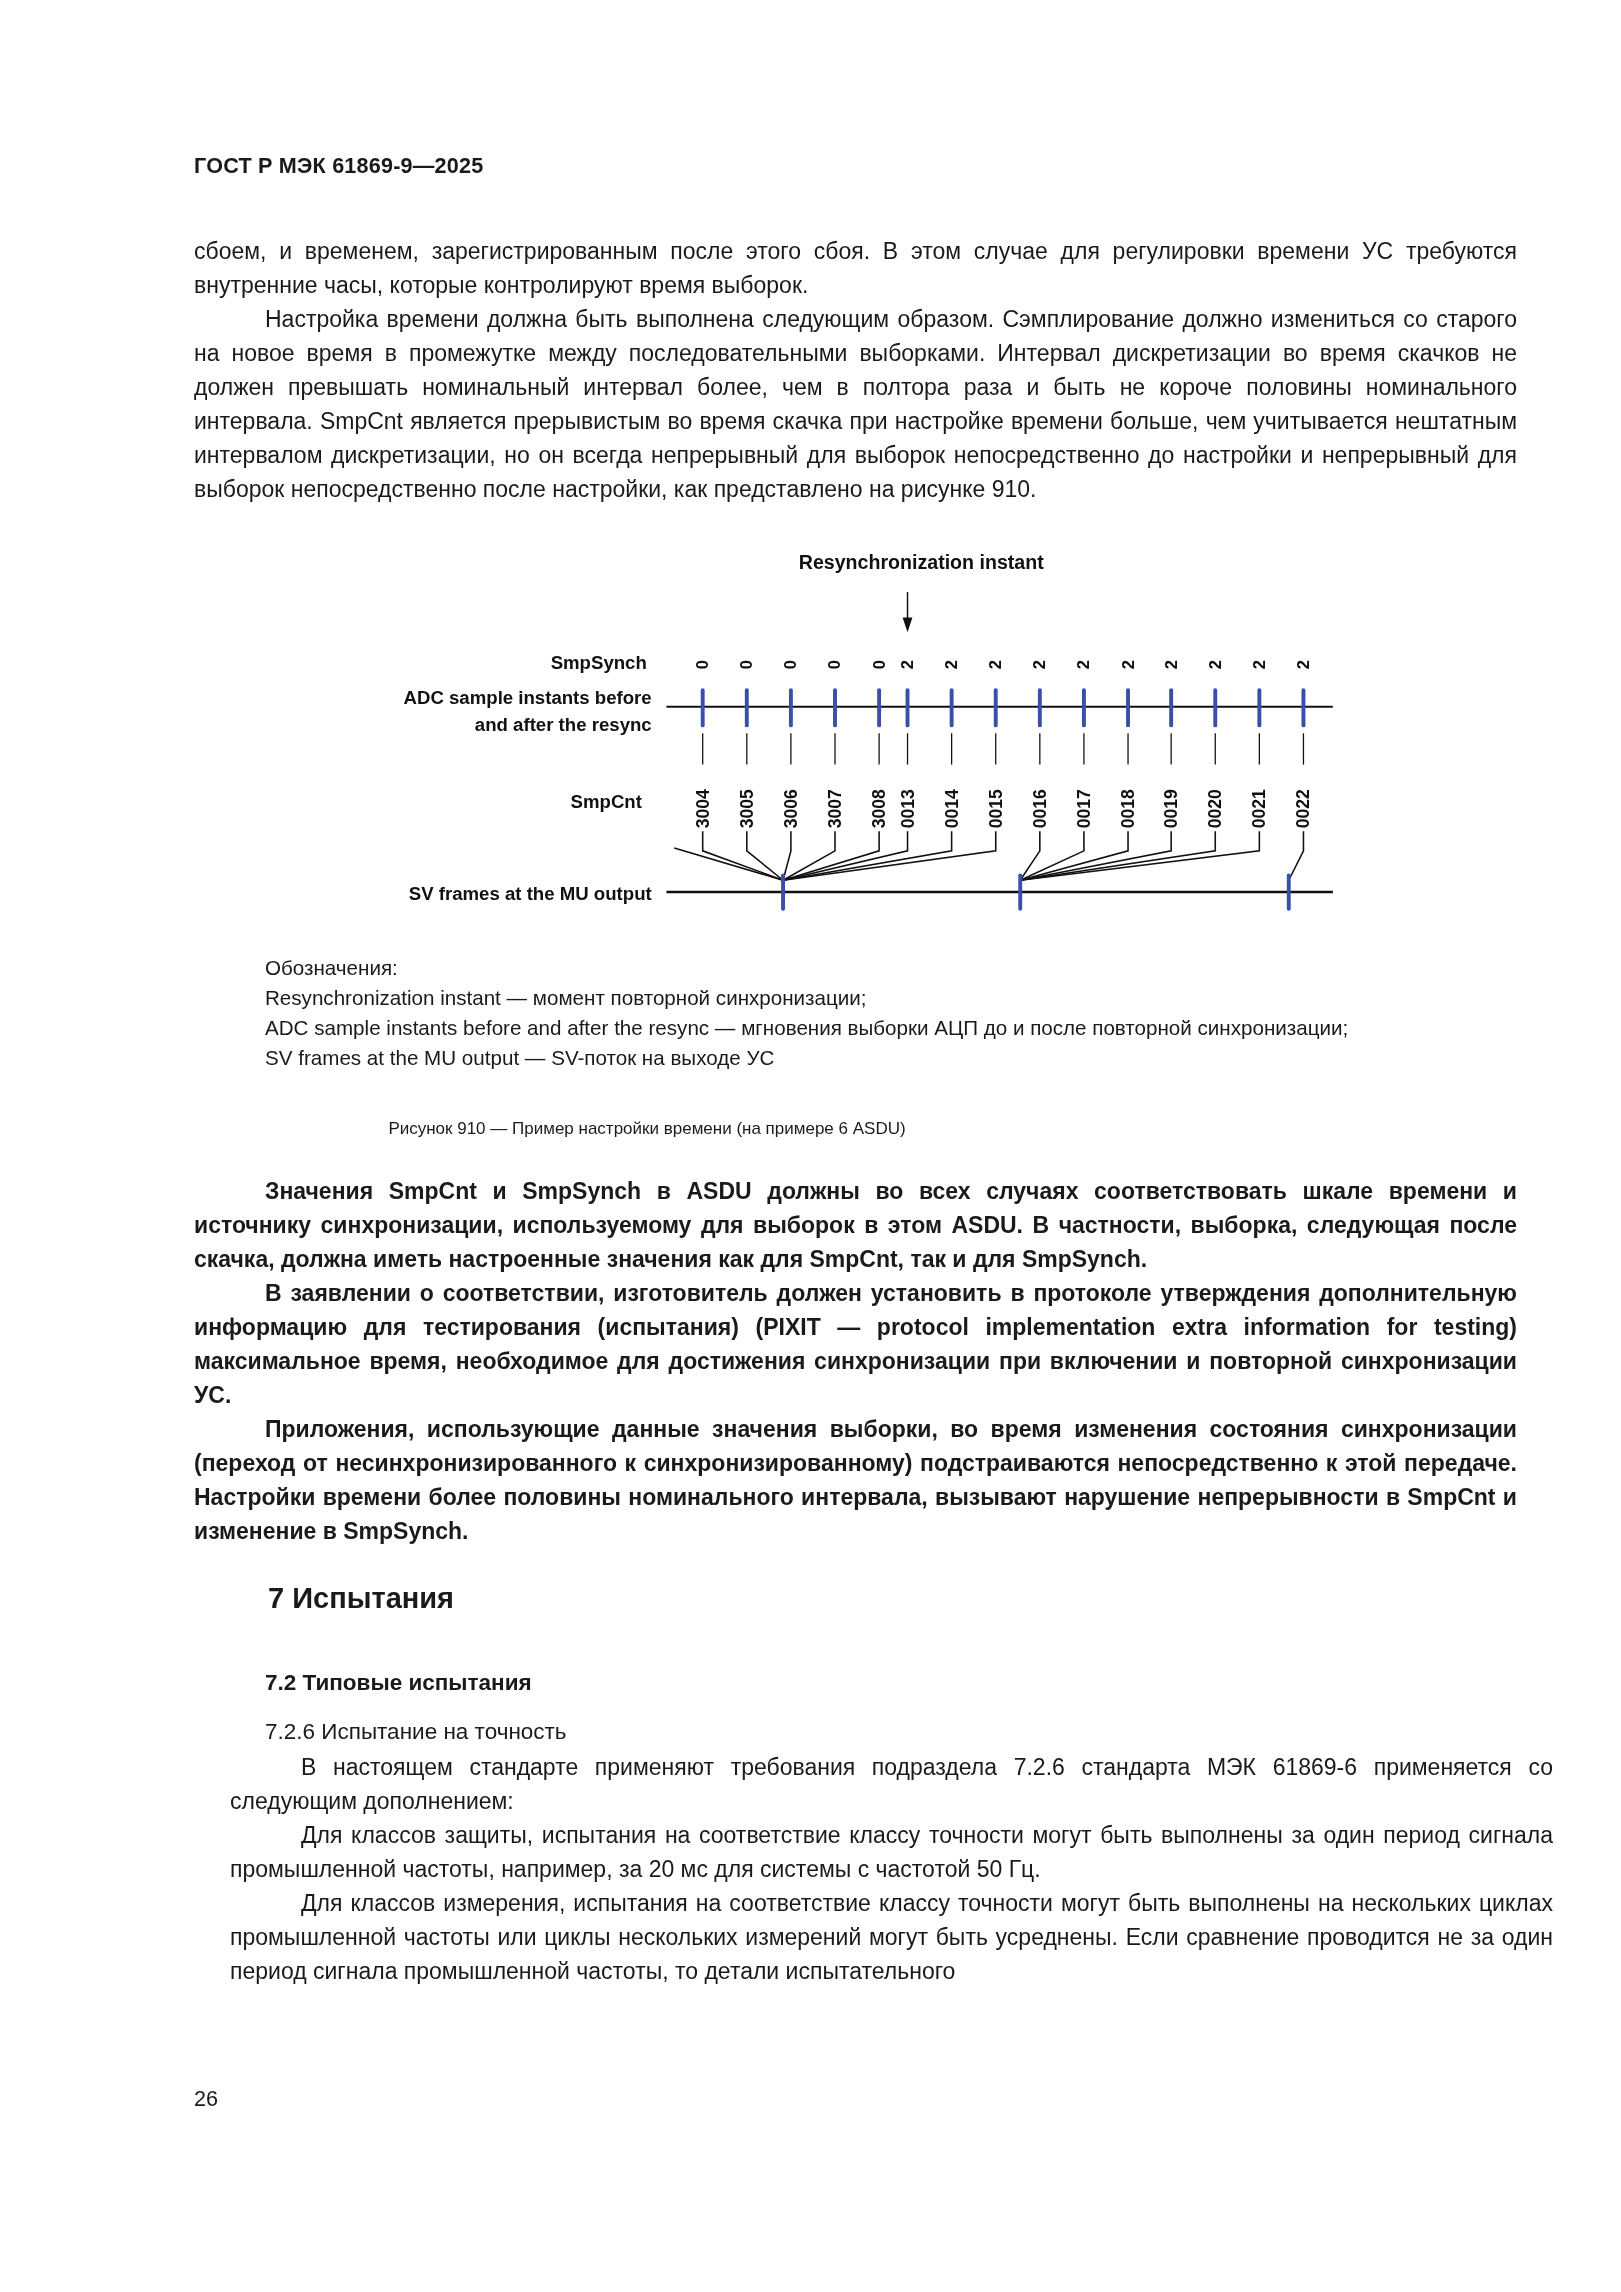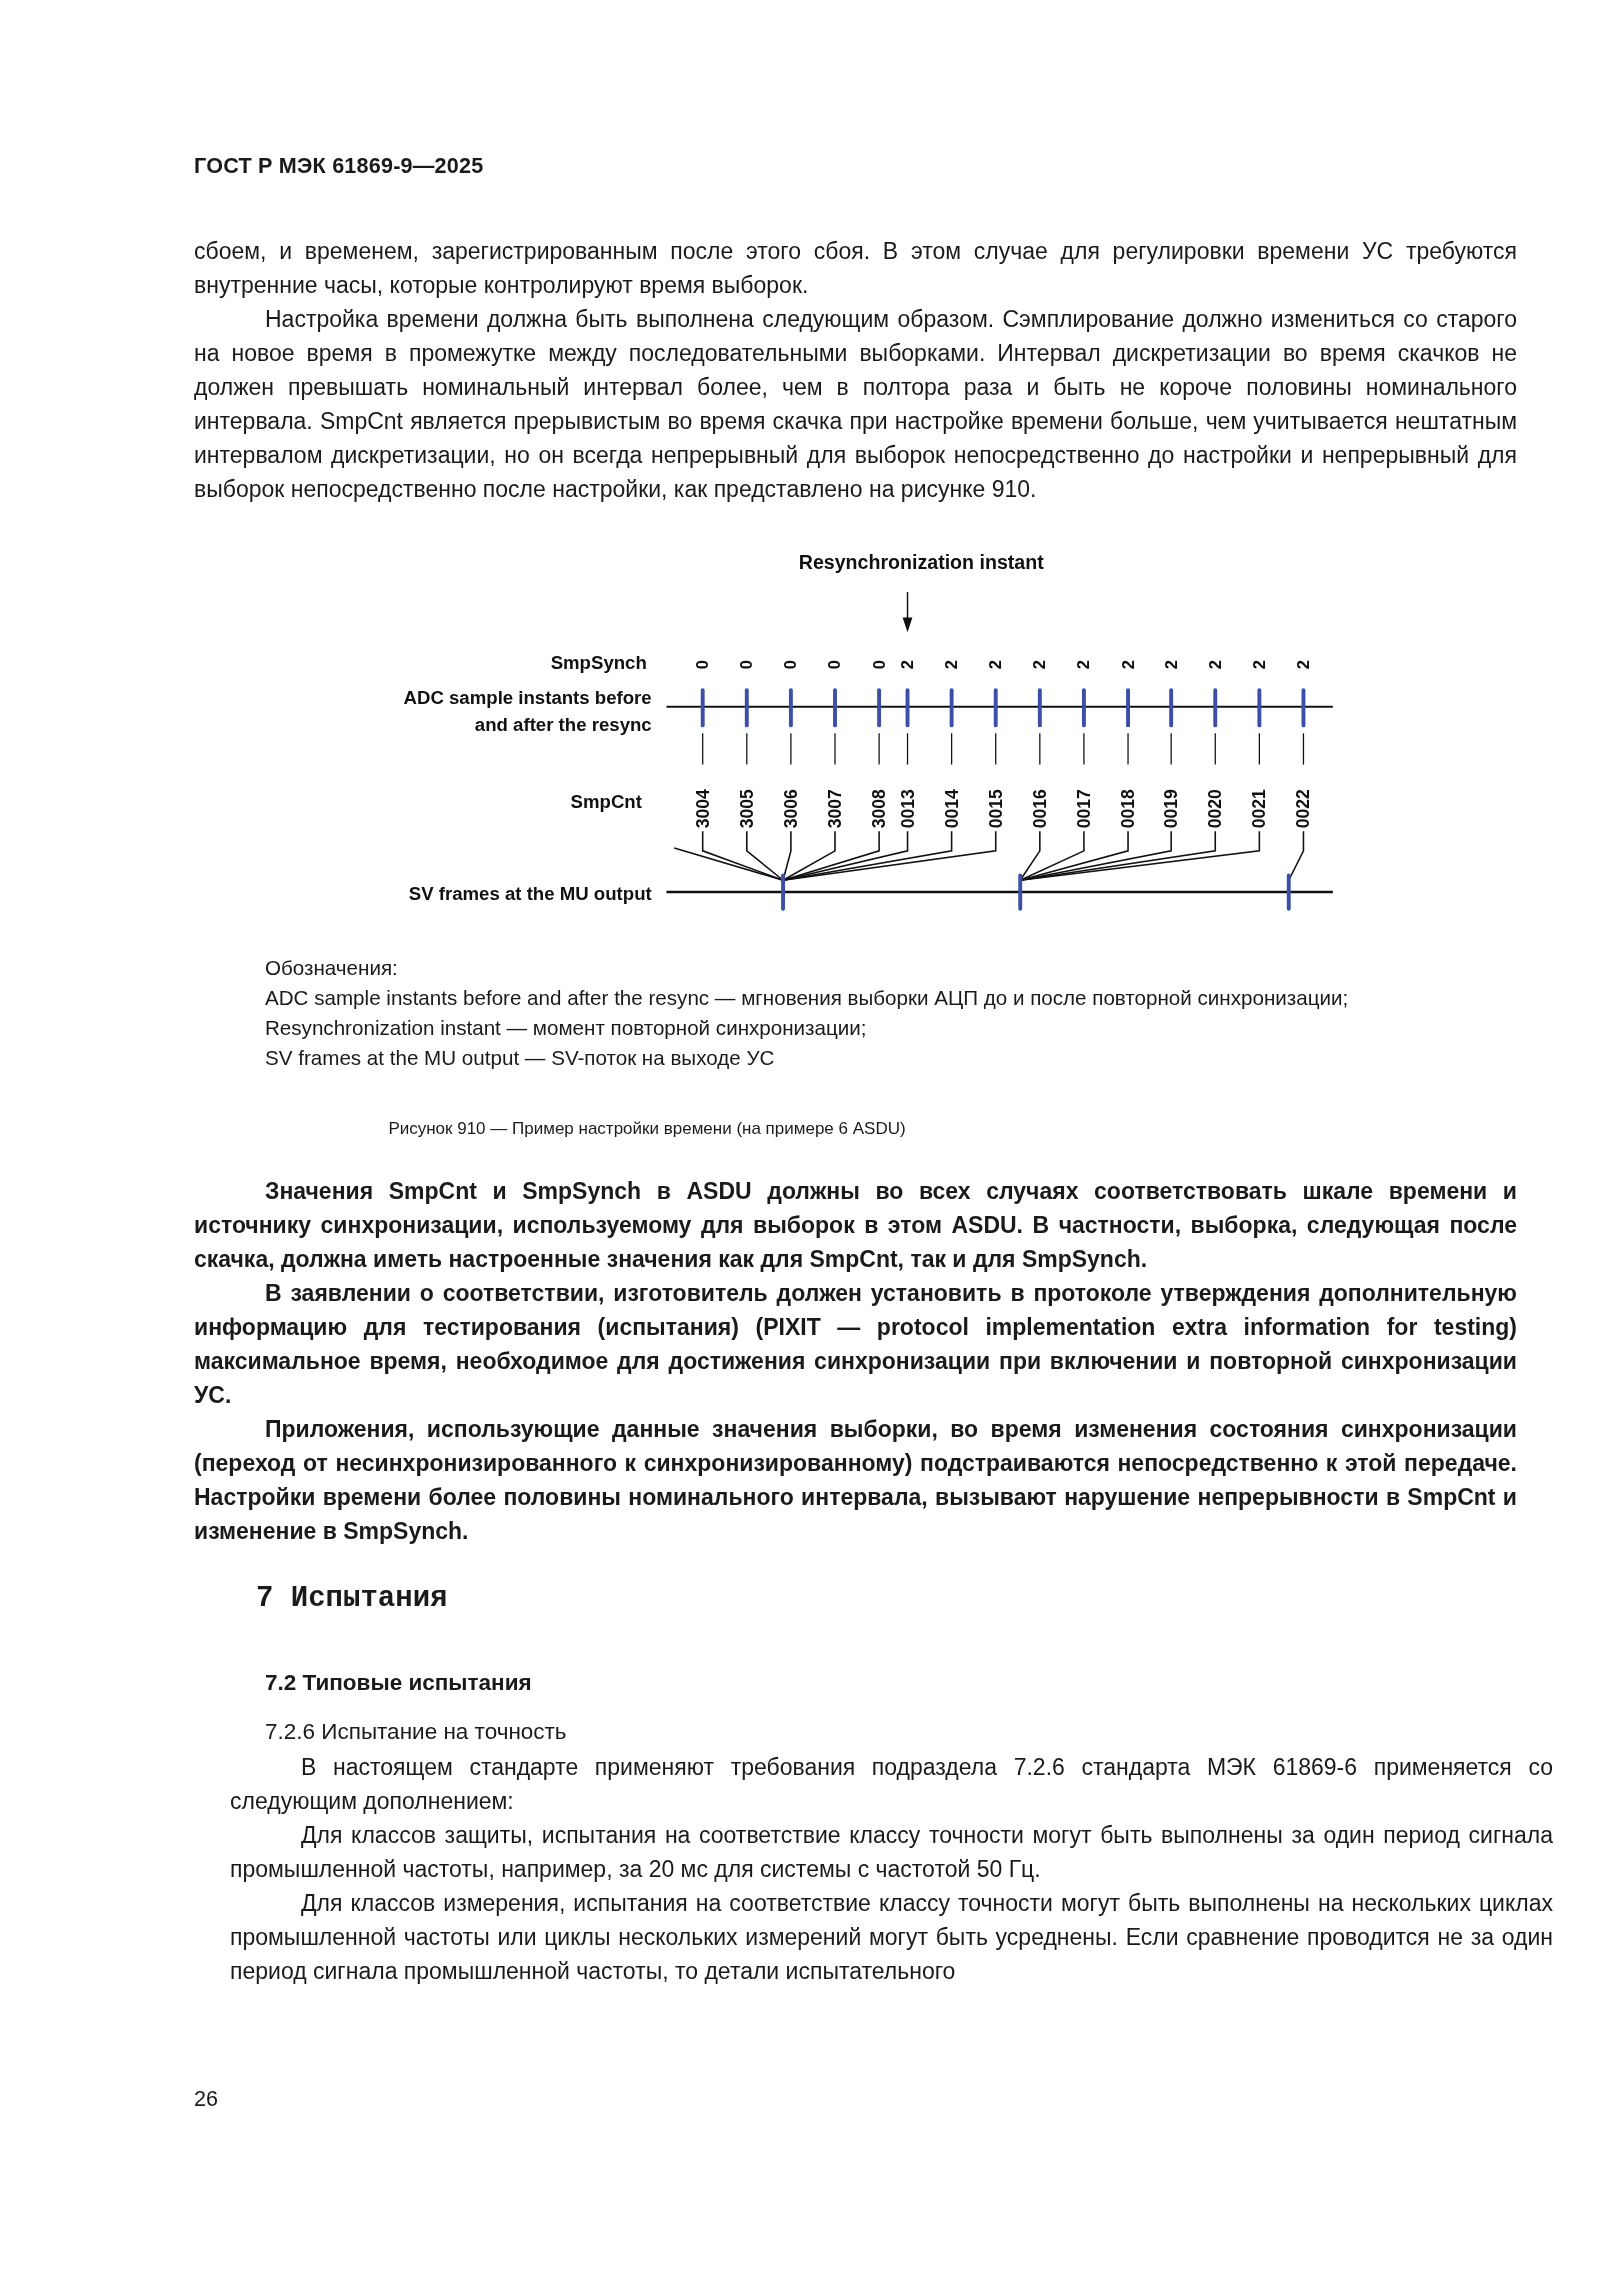--- a/index.html
+++ b/index.html
@@ -6,21 +6,21 @@
   body { width: 1621px; height: 2293px; position: relative; overflow: hidden;
          font-family: "Liberation Sans", "DejaVu Sans", sans-serif; color: #1a1a1a; }
   .header { position: absolute; left: 194px; top: 153px; font-size: 21.6px; font-weight: bold; letter-spacing: 0.2px; }
   .text { position: absolute; left: 194px; width: 1323px; font-size: 23px; line-height: 34px; text-align: justify; }
   .p { margin: 0; }
   .indent { text-indent: 71px; }
   .figure { position: absolute; left: 0; top: 539px; width: 1621px; height: 412px; }
   .figure svg { position: absolute; left: 0; top: 0; }
   .legend { position: absolute; left: 265px; top: 953px; font-size: 20.6px; line-height: 30px; width: 1176px; }
   .caption { position: absolute; left: 0; width: 1294px; top: 1119px; text-align: center; font-size: 17px; }
-  .h1 { position: absolute; left: 256px; top: 1582px; font-size: 29px; font-weight: bold; font-family: Liberation Mono, monospace; }
+  .h1 { position: absolute; left: 268px; top: 1582px; font-size: 29px; font-weight: bold; }
   .h2 { position: absolute; left: 265px; top: 1670px; font-size: 22.5px; font-weight: bold; }
   .h3 { position: absolute; left: 265px; top: 1719px; font-size: 22.5px; font-weight: normal; }
   .pagenum { position: absolute; left: 194px; top: 2086px; font-size: 21.6px; }
 </style>
 </head>
 <body>
 
 <div class="header">ГОСТ Р МЭК 61869-9—2025</div>
 
 <div class="text" style="top:234px;">
@@ -153,22 +153,22 @@
     <g id="frames-g">
         <line x1="799" y1="893" x2="799" y2="927" stroke="#3b4fa8" stroke-width="4" stroke-linecap="round"></line>
         <line x1="1041" y1="893" x2="1041" y2="927" stroke="#3b4fa8" stroke-width="4" stroke-linecap="round"></line>
         <line x1="1315" y1="893" x2="1315" y2="927" stroke="#3b4fa8" stroke-width="4" stroke-linecap="round"></line>
       </g>
   </svg>
 </div>
 
 <div class="legend">
   <div>Обозначения:</div>
+  <div>Resynchronization instant — момент повторной синхронизации;</div>
   <div>ADC sample instants before and after the resync — мгновения выборки АЦП до и после повторной синхронизации;</div>
-  <div>Resynchronization instant — момент повторной синхронизации;</div>
   <div>SV frames at the MU output — SV-поток на выходе УС</div>
 </div>
 
 <div class="caption">Рисунок 910 — Пример настройки времени (на примере 6 ASDU)</div>
 
 <div class="text" style="top:1174px;font-weight:bold;">
   <p class="p indent">Значения SmpCnt и SmpSynch в ASDU должны во всех случаях соответствовать шкале времени и источнику синхронизации, используемому для выборок в этом ASDU. В частности, выборка, следующая после скачка, должна иметь настроенные значения как для SmpCnt, так и для SmpSynch.</p>
   <p class="p indent">В заявлении о соответствии, изготовитель должен установить в протоколе утверждения дополнительную информацию для тестирования (испытания) (PIXIT — protocol implementation extra information for testing) максимальное время, необходимое для достижения синхронизации при включении и повторной синхронизации УС.</p>
   <p class="p indent">Приложения, использующие данные значения выборки, во время изменения состояния синхронизации (переход от несинхронизированного к синхронизированному) подстраиваются непосредственно к этой передаче. Настройки времени более половины номинального интервала, вызывают нарушение непрерывности в SmpCnt и изменение в SmpSynch.</p>
 </div>

